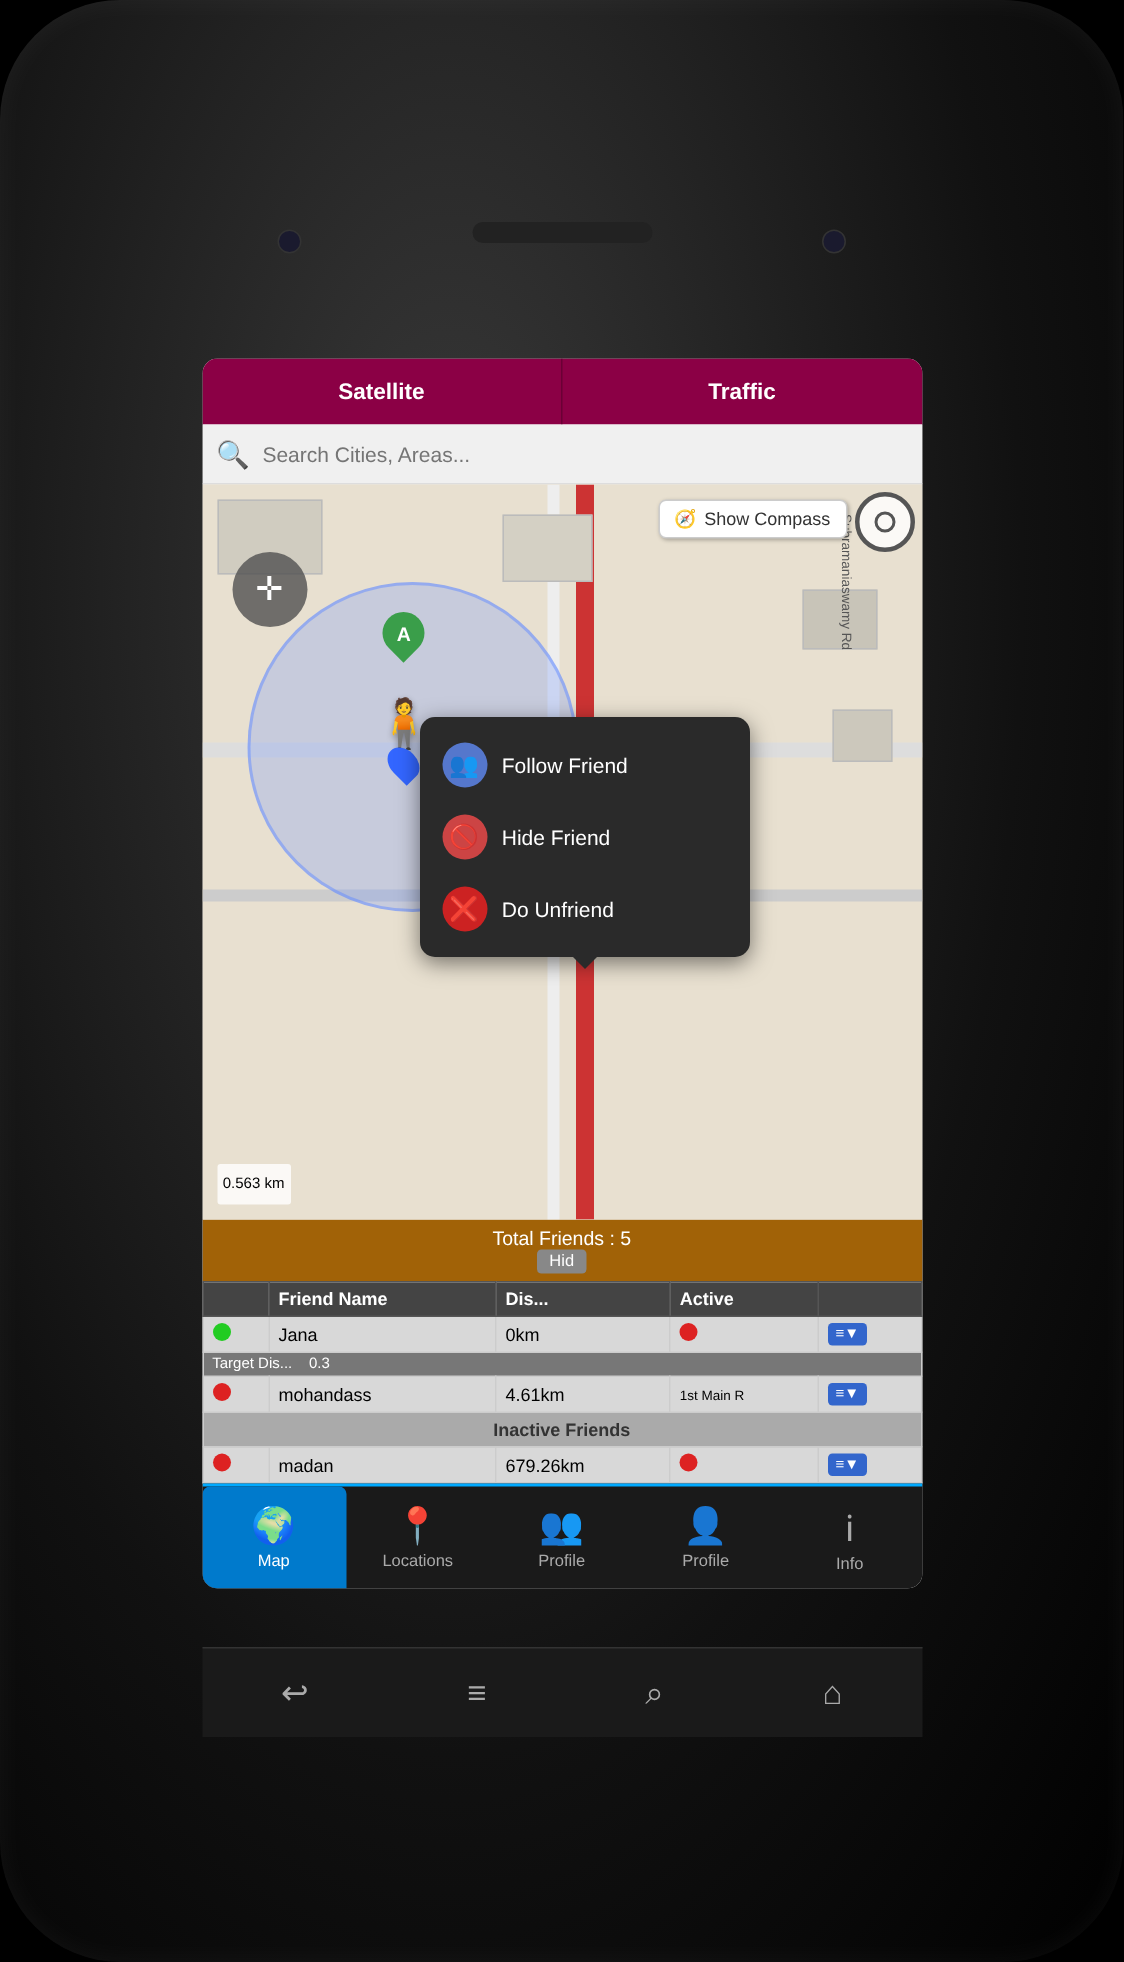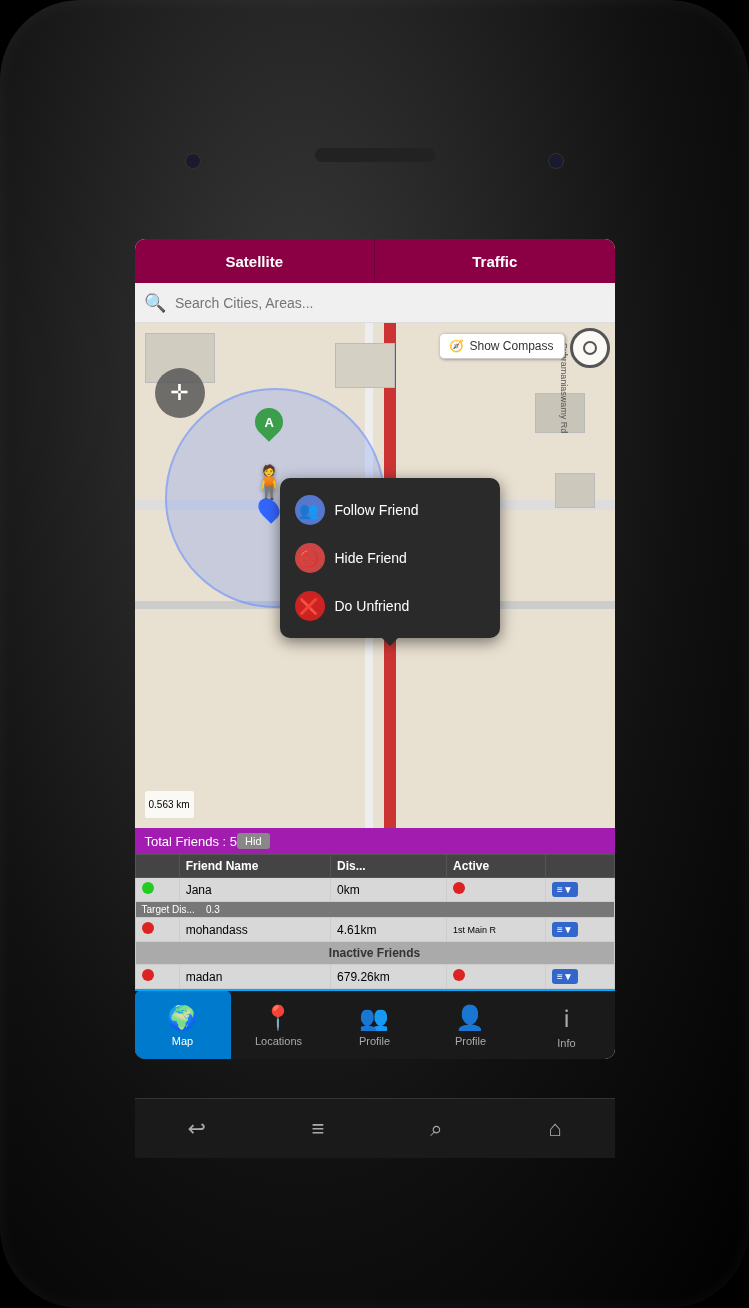--- a/index.html
+++ b/index.html
@@ -337,27 +337,28 @@
     .ctx-icon-follow { background: #5577cc; }
     .ctx-icon-hide { background: #cc4444; }
     .ctx-icon-unfriend { background: #cc2222; }
 
     
     .friends-panel {
       background: #e0e0e0;
       flex-shrink: 0;
     }
     .friends-header {
-      background: #a21caf;
+      background: #a16207;
       color: #fff;
       padding: 5px 10px;
       font-size: 13px;
       display: flex;
       align-items: center;
-      justify-content: flex-start;
+      justify-content: center;
+      flex-direction: column;
     }
     .friends-header-right {
       display: flex;
       align-items: center;
       gap: 8px;
     }
     .hide-btn {
       background: #888;
       color: #fff;
       border: none;

